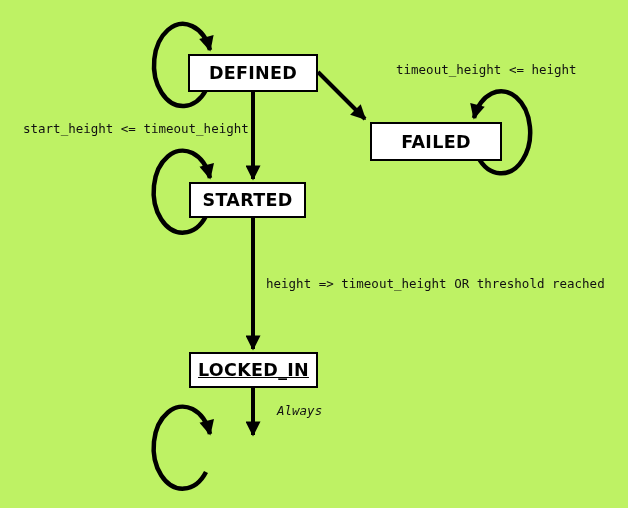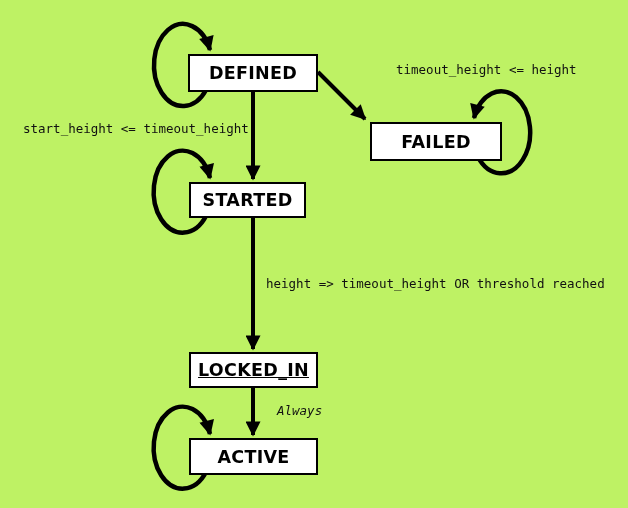--- a/index.html
+++ b/index.html
@@ -79,21 +79,20 @@
   </svg>
 
   <div class="state" style="left:188px; top:54px; width:130px; height:38px;">DEFINED</div>
 
   <div class="state" style="left:370px; top:122px; width:132px; height:39px;">FAILED</div>
 
   <div class="state" style="left:189px; top:182px; width:117px; height:36px;">STARTED</div>
 
   <div class="state" style="left:189px; top:352px; width:129px; height:36px;text-decoration:underline;">LOCKED_IN</div>
 
-  <div class="state" style="left:189px; top:438px; width:129px; height:37px;">ACTIVE</div>
 
   <div class="edge-label" style="left:352px; top:62px;margin-left:44px;">timeout_height &lt;= height</div>
 
   <div class="edge-label" style="left:23px; top:121px;">start_height &lt;= timeout_height</div>
 
   <div class="edge-label" style="left:266px; top:276px;">height =&gt; timeout_height OR threshold reached</div>
 
   <div class="edge-label" style="left:277px; top:403px;font-style:italic;">Always</div>
 
 </div>

